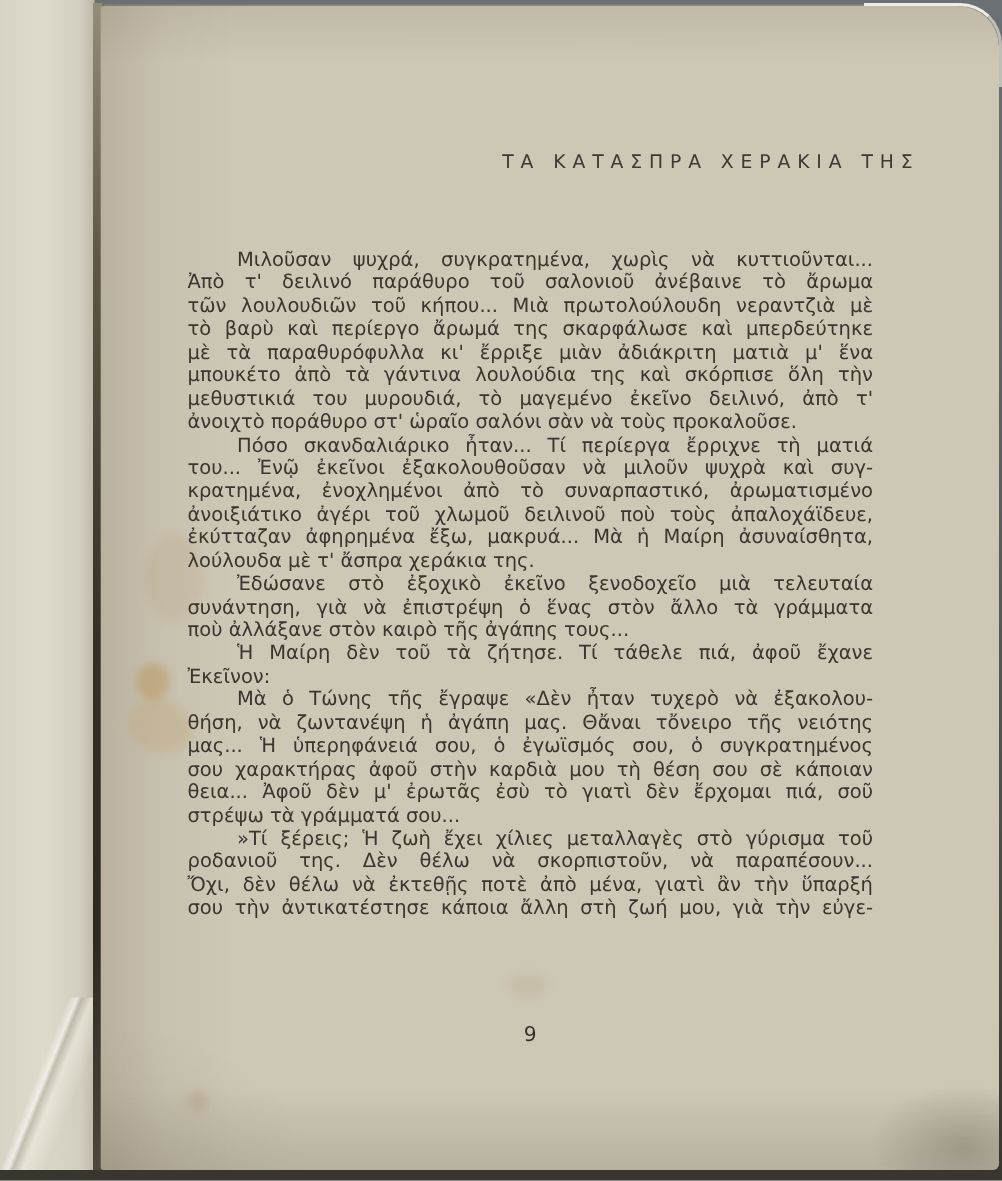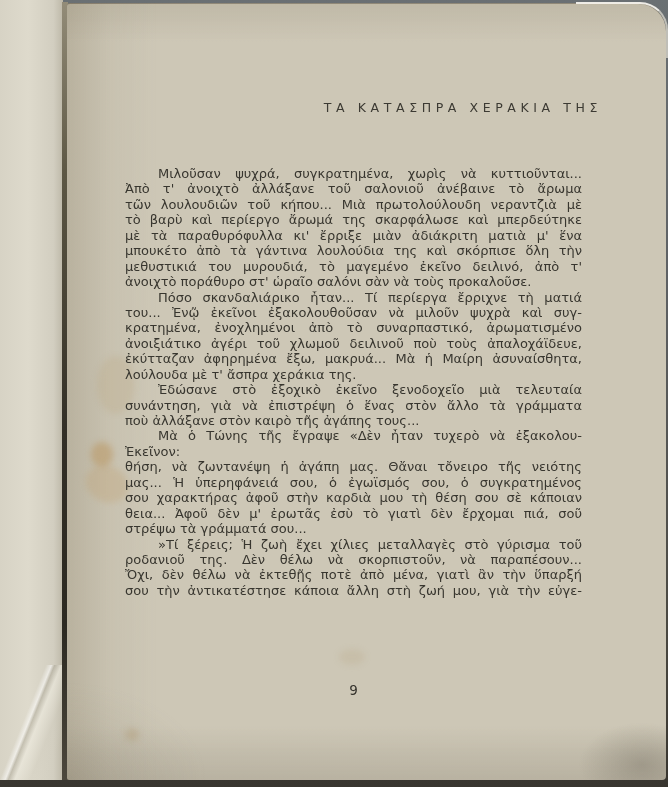--- a/index.html
+++ b/index.html
@@ -42,21 +42,21 @@
     pointer-events:none;
   }
   .stain{position:absolute;border-radius:50%;filter:blur(3px);}
   .stain.s1{left:24px;top:438px;width:22px;height:25px;background:rgba(186,148,92,0.50);}
   .stain.s2{left:18px;top:462px;width:44px;height:36px;background:rgba(192,160,110,0.30);transform:rotate(25deg);}
   .stain.s3{left:30px;top:352px;width:38px;height:58px;background:rgba(183,155,108,0.18);}
   .stain.s4{left:58px;top:724px;width:14px;height:13px;background:rgba(170,140,95,0.28);}
   .stain.s5{left:272px;top:645px;width:26px;height:16px;background:rgba(175,150,105,0.16);}
   
   .running-header{
-    position:absolute;top:96px;right:64px;
+    position:absolute;top:96px;right:53px;
     font-size:12.5px;letter-spacing:4.6px;color:#3c3a33;white-space:nowrap;
   }
   
   .text-block{
     position:absolute;left:58px;top:162px;width:457px;
     color:#38362f;font-size:13px;
   }
   .text-line{
     height:15.45px;line-height:15.45px;
     text-align:justify;text-align-last:justify;
@@ -84,38 +84,39 @@
   <div class="stain s1"></div>
   <div class="stain s2"></div>
   <div class="stain s3"></div>
   <div class="stain s4"></div>
   <div class="stain s5"></div>
 
   <div class="running-header">ΤΑ ΚΑΤΑΣΠΡΑ ΧΕΡΑΚΙΑ ΤΗΣ</div>
 
   <div class="text-block">
       <div class="text-line first">Μιλοῦσαν ψυχρά, συγκρατημένα, χωρὶς νὰ κυττιοῦνται...</div>
-      <div class="text-line">Ἀπὸ τ' ἀνοιχτὸ ἀλλάξανε τοῦ σαλονιοῦ ἀνέβαινε τὸ ἄρωμα</div>
+      <div class="text-line">Ἀπὸ τ' δειλινό παράθυρο τοῦ σαλονιοῦ ἀνέβαινε τὸ ἄρωμα</div>
       <div class="text-line">τῶν λουλουδιῶν τοῦ κήπου... Μιὰ πρωτολούλουδη νεραντζιὰ μὲ</div>
       <div class="text-line">τὸ βαρὺ καὶ περίεργο ἄρωμά της σκαρφάλωσε καὶ μπερδεύτηκε</div>
       <div class="text-line">μὲ τὰ παραθυρόφυλλα κι' ἔρριξε μιὰν ἀδιάκριτη ματιὰ μ' ἕνα</div>
       <div class="text-line">μπουκέτο ἀπὸ τὰ γάντινα λουλούδια της καὶ σκόρπισε ὅλη τὴν</div>
       <div class="text-line">μεθυστικιά του μυρουδιά, τὸ μαγεμένο ἐκεῖνο δειλινό, ἀπὸ τ'</div>
       <div class="text-line para-end">ἀνοιχτὸ ποράθυρο στ' ὡραῖο σαλόνι σὰν νὰ τοὺς προκαλοῦσε.</div>
       <div class="text-line first">Πόσο σκανδαλιάρικο ἦταν... Τί περίεργα ἔρριχνε τὴ ματιά</div>
       <div class="text-line">του... Ἐνῷ ἐκεῖνοι ἐξακολουθοῦσαν νὰ μιλοῦν ψυχρὰ καὶ συγ-</div>
       <div class="text-line">κρατημένα, ἐνοχλημένοι ἀπὸ τὸ συναρπαστικό, ἀρωματισμένο</div>
       <div class="text-line">ἀνοιξιάτικο ἀγέρι τοῦ χλωμοῦ δειλινοῦ ποὺ τοὺς ἀπαλοχάϊδευε,</div>
       <div class="text-line">ἐκύτταζαν ἀφηρημένα ἔξω, μακρυά... Μὰ ἡ Μαίρη ἀσυναίσθητα,</div>
       <div class="text-line para-end">λούλουδα μὲ τ' ἄσπρα χεράκια της.</div>
       <div class="text-line first">Ἐδώσανε στὸ ἐξοχικὸ ἐκεῖνο ξενοδοχεῖο μιὰ τελευταία</div>
       <div class="text-line">συνάντηση, γιὰ νὰ ἐπιστρέψη ὁ ἕνας στὸν ἄλλο τὰ γράμματα</div>
       <div class="text-line para-end">ποὺ ἀλλάξανε στὸν καιρὸ τῆς ἀγάπης τους...</div>
+      <div class="text-line first">Ἡ Μαίρη δὲν τοῦ τὰ ζήτησε. Τί τάθελε πιά, ἀφοῦ ἔχανε</div>
+      <div class="text-line para-end">Ἐκεῖνον:</div>
       <div class="text-line first">Μὰ ὁ Τώνης τῆς ἔγραψε «Δὲν ἦταν τυχερὸ νὰ ἐξακολου-</div>
-      <div class="text-line para-end">Ἐκεῖνον:</div>
       <div class="text-line">θήση, νὰ ζωντανέψη ἡ ἀγάπη μας. Θἄναι τὄνειρο τῆς νειότης</div>
       <div class="text-line">μας... Ἡ ὑπερηφάνειά σου, ὁ ἐγωϊσμός σου, ὁ συγκρατημένος</div>
       <div class="text-line">σου χαρακτήρας ἀφοῦ στὴν καρδιὰ μου τὴ θέση σου σὲ κάποιαν</div>
       <div class="text-line">θεια... Ἀφοῦ δὲν μ' ἐρωτᾶς ἐσὺ τὸ γιατὶ δὲν ἔρχομαι πιά, σοῦ</div>
       <div class="text-line para-end">στρέψω τὰ γράμματά σου...</div>
       <div class="text-line first">»Τί ξέρεις; Ἡ ζωὴ ἔχει χίλιες μεταλλαγὲς στὸ γύρισμα τοῦ</div>
       <div class="text-line">ροδανιοῦ της. Δὲν θέλω νὰ σκορπιστοῦν, νὰ παραπέσουν...</div>
       <div class="text-line">Ὄχι, δὲν θέλω νὰ ἐκτεθῇς ποτὲ ἀπὸ μένα, γιατὶ ἂν τὴν ὕπαρξή</div>
       <div class="text-line">σου τὴν ἀντικατέστησε κάποια ἄλλη στὴ ζωή μου, γιὰ τὴν εὐγε-</div>
     </div>

